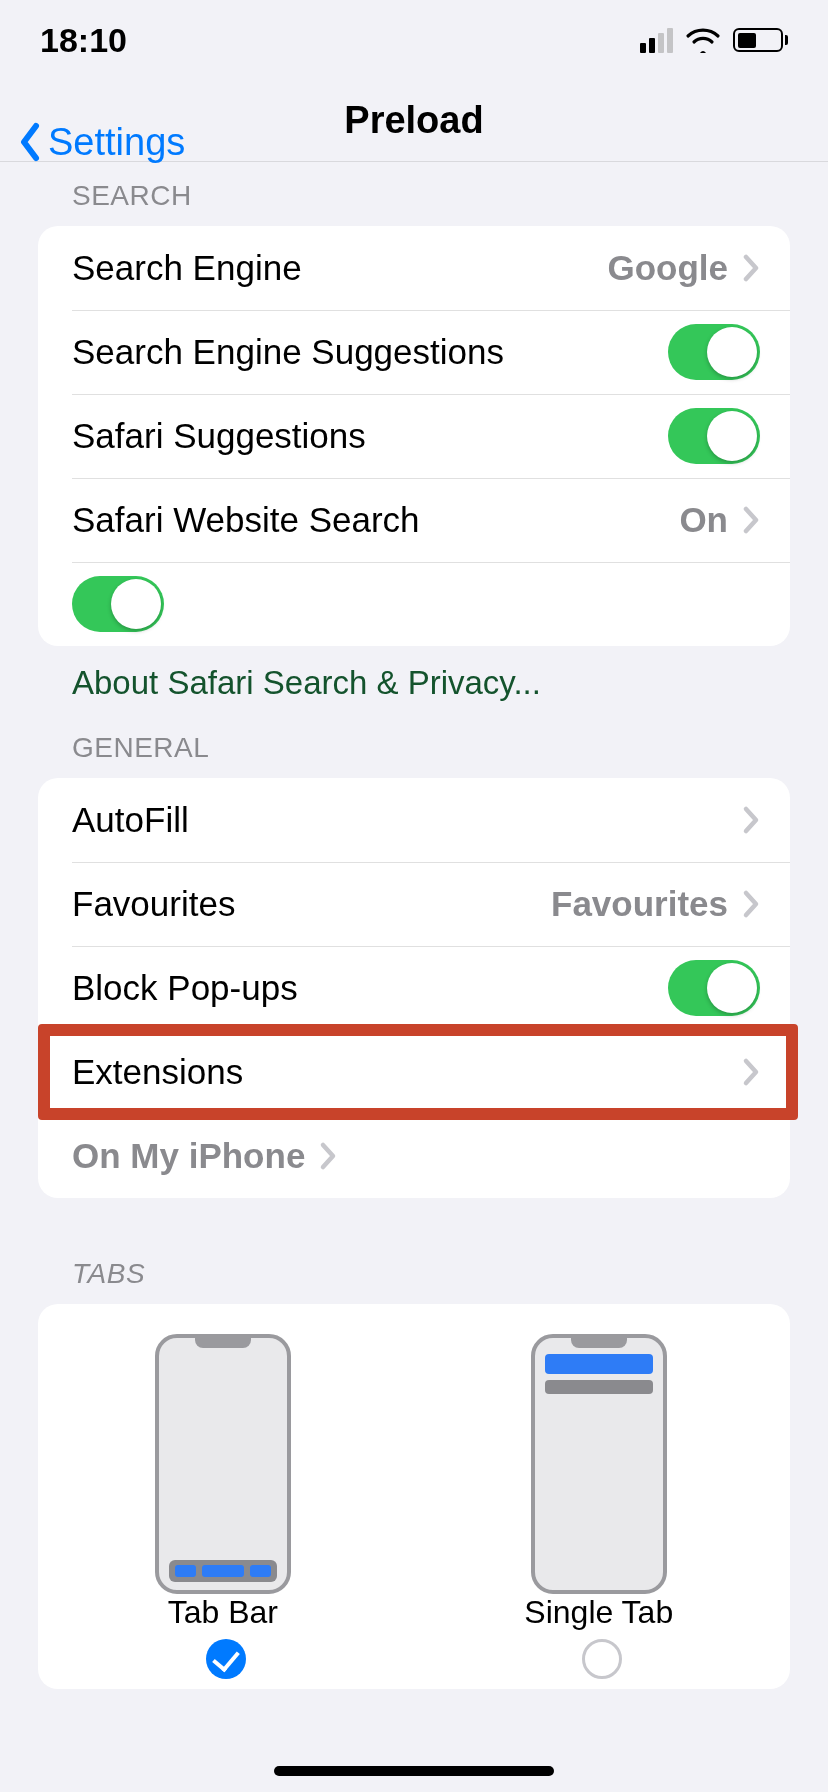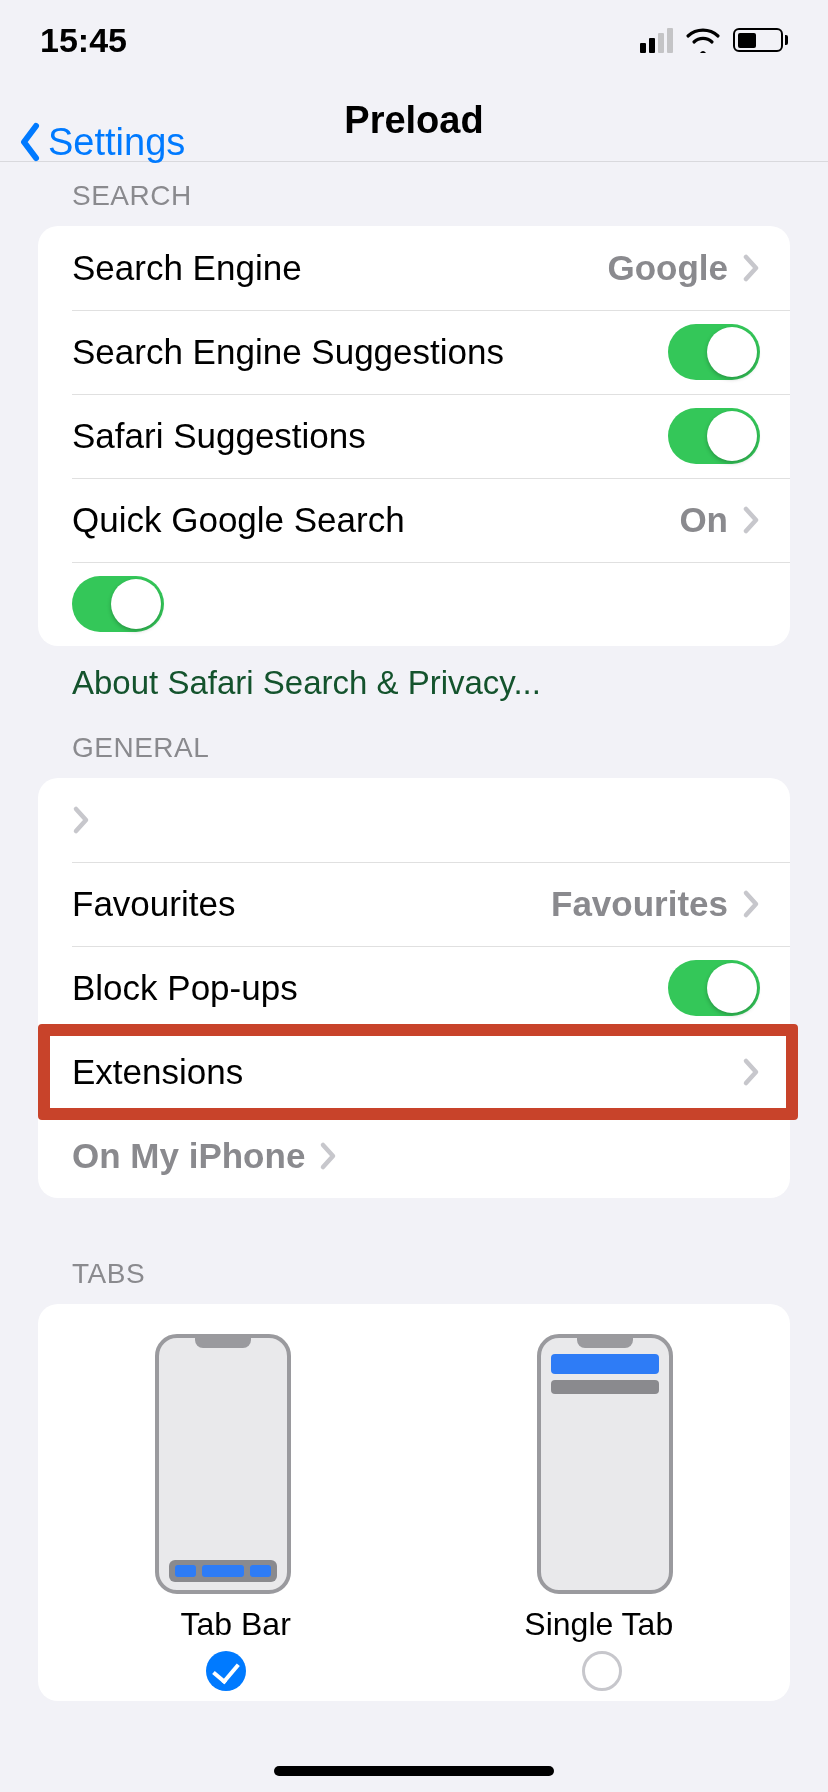--- a/index.html
+++ b/index.html
@@ -50,21 +50,21 @@
     font-size: 38px; font-weight: 600;
   }
 
   
   .content { padding: 0 0 40px 0; }
   .section-header {
     font-size: 28px; color: #8a8a8e; letter-spacing: 0.5px;
     padding: 30px 38px 14px 72px; text-transform: uppercase;
   }
   .section-header.first { padding-top: 18px; }
-  .section-header.tabs-hdr { padding-top: 60px; }
+  .section-header.tabs-hdr { padding-top: 60px; font-style: italic; }
   .group {
     margin: 0 38px; background: #fff;
     border-radius: 20px; overflow: hidden;
   }
   .row {
     display: flex; align-items: center;
     padding: 0 30px 0 34px; min-height: 84px;
     position: relative;
   }
   .row + .row::before {
@@ -95,21 +95,21 @@
     position: absolute; border: 12px solid #c8432a;
     border-radius: 4px; pointer-events: none;
   }
 
   
   .tabs-group {
     margin: 0 38px; background: #fff; border-radius: 20px;
     padding: 30px 0 0 0; position: relative;
   }
   .tab-options { display: flex; justify-content: space-around; }
-  .tab-opt { display: flex; flex-direction: column; align-items: flex-end; gap: 12px; }
+  .tab-opt { display: flex; flex-direction: column; align-items: center; gap: 0; }
   .phone-mock {
     width: 136px; height: 260px; border: 4px solid #9a9a9e; border-radius: 22px;
     background: #e9e9eb; position: relative; overflow: hidden;
   }
   .phone-mock .notch { position: absolute; top: 0; left: 50%; transform: translateX(-50%); width: 56px; height: 10px; background: #9a9a9e; border-radius: 0 0 8px 8px; }
   .phone-mock.tabbar .bottom-bar {
     position: absolute; bottom: 8px; left: 10px; right: 10px; height: 22px;
     background: #8a8a8e; border-radius: 6px; display: flex; align-items: center; padding: 0 6px; gap: 6px;
   }
   .phone-mock.tabbar .bottom-bar span { flex: 1; height: 12px; background: #2e7cf6; border-radius: 3px; }
@@ -138,21 +138,21 @@
     border-right: 4px solid #fff; border-bottom: 4px solid #fff; transform: rotate(40deg);
   }
   .selection-circle.unselected { border: 3px solid #c7c7cc; background: #fff; }
 
   .selector-row { display: flex; justify-content: space-around; margin-top: 8px; padding-bottom: 10px; }
 </style>
 </head>
 <body>
 
 <div class="status-bar">
-  <div>15:45</div>
+  <div>18:10</div>
   <div class="status-right">
     <div class="signal-bars">
       <span class="on" style="height:10px"></span>
       <span class="on" style="height:15px"></span>
       <span style="height:20px"></span>
       <span style="height:25px"></span>
     </div>
     <div class="wifi-icon">
       <svg width="36" height="26" viewBox="0 0 36 26">
         <path d="M18 24 a3 3 0 1 0 0.001 0 Z" fill="#000"></path>
@@ -198,39 +198,40 @@
           <div class="knob"></div>
         </div>
     </div>
     <div class="row">
       <div class="row-label">Safari Suggestions</div>
       <div class="switch on">
           <div class="knob"></div>
         </div>
     </div>
     <div class="row">
-      <div class="row-label">Quick Google Search</div>
+      <div class="row-label">Safari Website Search</div>
       <div class="row-value">On</div>
       <span class="chevron">
         <svg width="18" height="30" viewBox="0 0 18 30">
             <polyline points="4,4 14,15 4,26" fill="none" stroke="#c7c7cc" stroke-width="4.5" stroke-linecap="round" stroke-linejoin="round"></polyline>
           </svg>
       </span>
     </div>
     <div class="row">
       <div class="switch on">
           <div class="knob"></div>
         </div>
     </div>
   </div>
   <div class="footer-link">About Safari Search &amp; Privacy...</div>
 
   <div class="section-header">GENERAL</div>
   <div class="group" style="position:relative">
     <div class="row">
+      <div class="row-label">AutoFill</div>
       <span class="chevron">
         <svg width="18" height="30" viewBox="0 0 18 30">
             <polyline points="4,4 14,15 4,26" fill="none" stroke="#c7c7cc" stroke-width="4.5" stroke-linecap="round" stroke-linejoin="round"></polyline>
           </svg>
       </span>
     </div>
     <div class="row">
       <div class="row-label">Favourites</div>
       <div class="row-value">Favourites</div>
       <span class="chevron">

